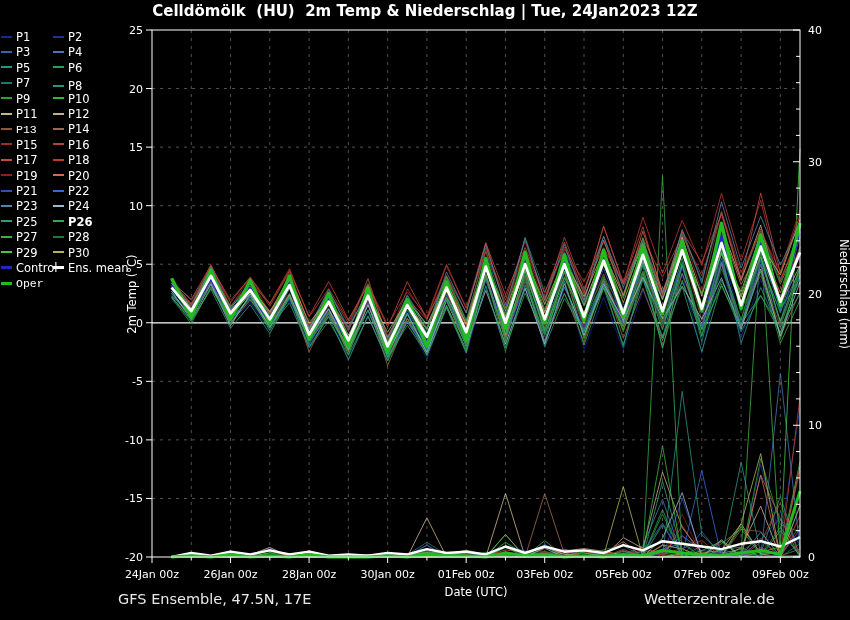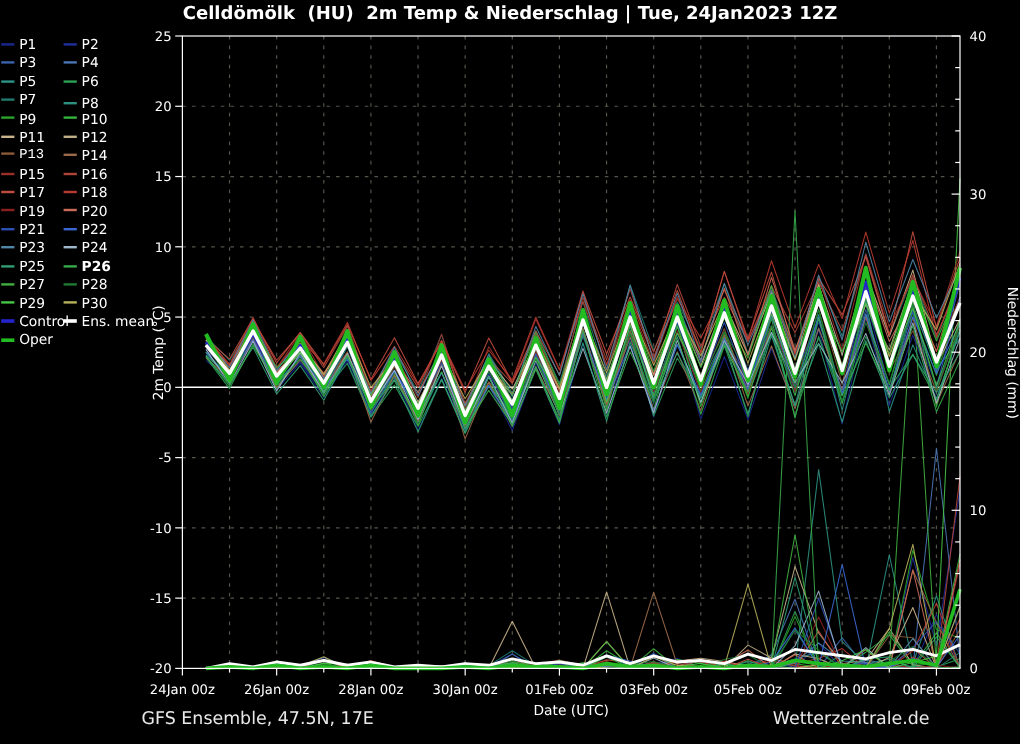--- a/index.html
+++ b/index.html
@@ -212,17 +212,17 @@
     <div class="leg-item" style="left: 1px; top: 169.4px;"><span class="leg-swatch" style="background: rgb(79, 134, 168);"></span><span class="leg-label">P23</span></div>
     <div class="leg-item" style="left: 53px; top: 169.4px;"><span class="leg-swatch" style="background: rgb(156, 184, 202);"></span><span class="leg-label">P24</span></div>
     <div class="leg-item" style="left: 1px; top: 184.8px;"><span class="leg-swatch" style="background: rgb(47, 158, 116);"></span><span class="leg-label">P25</span></div>
     <div class="leg-item" style="left: 53px; top: 184.8px; font-weight: bold;"><span class="leg-swatch" style="background: rgb(54, 168, 74);"></span><span class="leg-label">P26</span></div>
     <div class="leg-item" style="left: 1px; top: 200.2px;"><span class="leg-swatch" style="background: rgb(63, 174, 63);"></span><span class="leg-label">P27</span></div>
     <div class="leg-item" style="left: 53px; top: 200.2px;"><span class="leg-swatch" style="background: rgb(31, 122, 52);"></span><span class="leg-label">P28</span></div>
     <div class="leg-item" style="left: 1px; top: 215.6px;"><span class="leg-swatch" style="background: rgb(69, 197, 69);"></span><span class="leg-label">P29</span></div>
     <div class="leg-item" style="left: 53px; top: 215.6px;"><span class="leg-swatch" style="background: rgb(182, 176, 90);"></span><span class="leg-label">P30</span></div>
     <div class="leg-item" style="left: 1px; top: 231px;"><span class="leg-swatch" style="background: rgb(36, 36, 204); height: 3px;"></span><span class="leg-label">Control</span></div>
     <div class="leg-item" style="left: 53px; top: 231px;"><span class="leg-swatch" style="background: rgb(255, 255, 255); height: 3px;"></span><span class="leg-label">Ens. mean</span></div>
-    <div class="leg-item" style="left: 1px; top: 246.4px;"><span class="leg-swatch" style="background: rgb(34, 187, 34); height: 3px;"></span><span class="leg-label">Oper</span></div>
+    <div class="leg-item" style="left: 1px; top: 246.4px; font-family: Liberation Mono, monospace;"><span class="leg-swatch" style="background: rgb(34, 187, 34); height: 3px;"></span><span class="leg-label">Oper</span></div>
   </div>
 
 <div id="footer-left">GFS Ensemble, 47.5N, 17E</div>
 <div id="footer-right">Wetterzentrale.de</div>
 
 </body></html>

